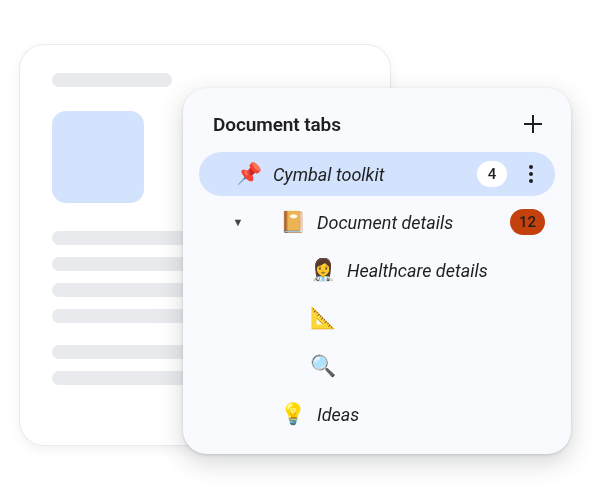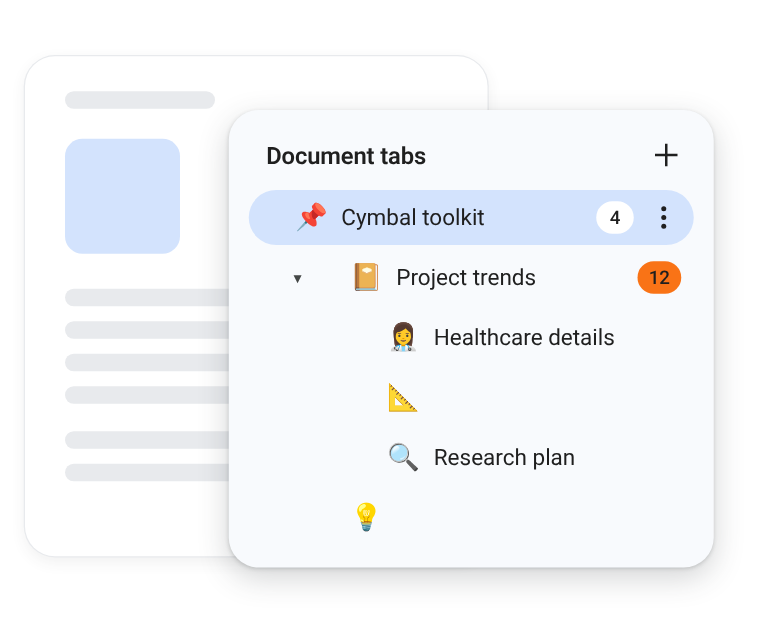--- a/index.html
+++ b/index.html
@@ -112,36 +112,37 @@
     text-align: center;
     flex: 0 0 auto;
   }
 
   .tab-label {
     flex: 1;
     font-weight: 400;
     white-space: nowrap;
     overflow: hidden;
     text-overflow: ellipsis;
+    font-style: italic;
   }
 
   .count-badge {
     min-width: 30px;
     height: 26px;
     padding: 0 9px;
     border-radius: 13px;
     display: inline-flex;
     align-items: center;
     justify-content: center;
     font-size: 15px;
     font-weight: 500;
     color: #1f1f1f;
   }
   .count-badge.on-active { background: #fff; }
-  .count-badge.default { background: #f97316; }
+  .count-badge.default { background: #c2410c; }
 
   .more-btn {
     width: 28px; height: 28px;
     display: flex; align-items: center; justify-content: center;
     border-radius: 50%;
     cursor: pointer;
   }
   .more-dots {
     display: flex; flex-direction: column; gap: 3px;
   }
@@ -199,40 +200,40 @@
             <span></span>
           </span>
       </span>
     </div>
 
     <div class="tab-item indent-2">
       <span class="caret-slot">
         <span class="caret">▼</span>
       </span>
       <span class="icon-slot">📔</span>
-      <span class="tab-label">Project trends</span>
+      <span class="tab-label">Document details</span>
       <span class="count-badge default">12</span>
     </div>
 
     <div class="tab-item indent-3">
       <span class="caret-slot"></span>
       <span class="icon-slot">👩‍⚕️</span>
       <span class="tab-label">Healthcare details</span>
     </div>
 
     <div class="tab-item indent-3">
       <span class="caret-slot"></span>
       <span class="icon-slot">📐</span>
     </div>
 
     <div class="tab-item indent-3">
       <span class="caret-slot"></span>
       <span class="icon-slot">🔍</span>
-      <span class="tab-label">Research plan</span>
     </div>
 
     <div class="tab-item indent-2">
       <span class="caret-slot"></span>
       <span class="icon-slot">💡</span>
+      <span class="tab-label">Ideas</span>
     </div>
 
   </div>
 </div>
 
 </body></html>

